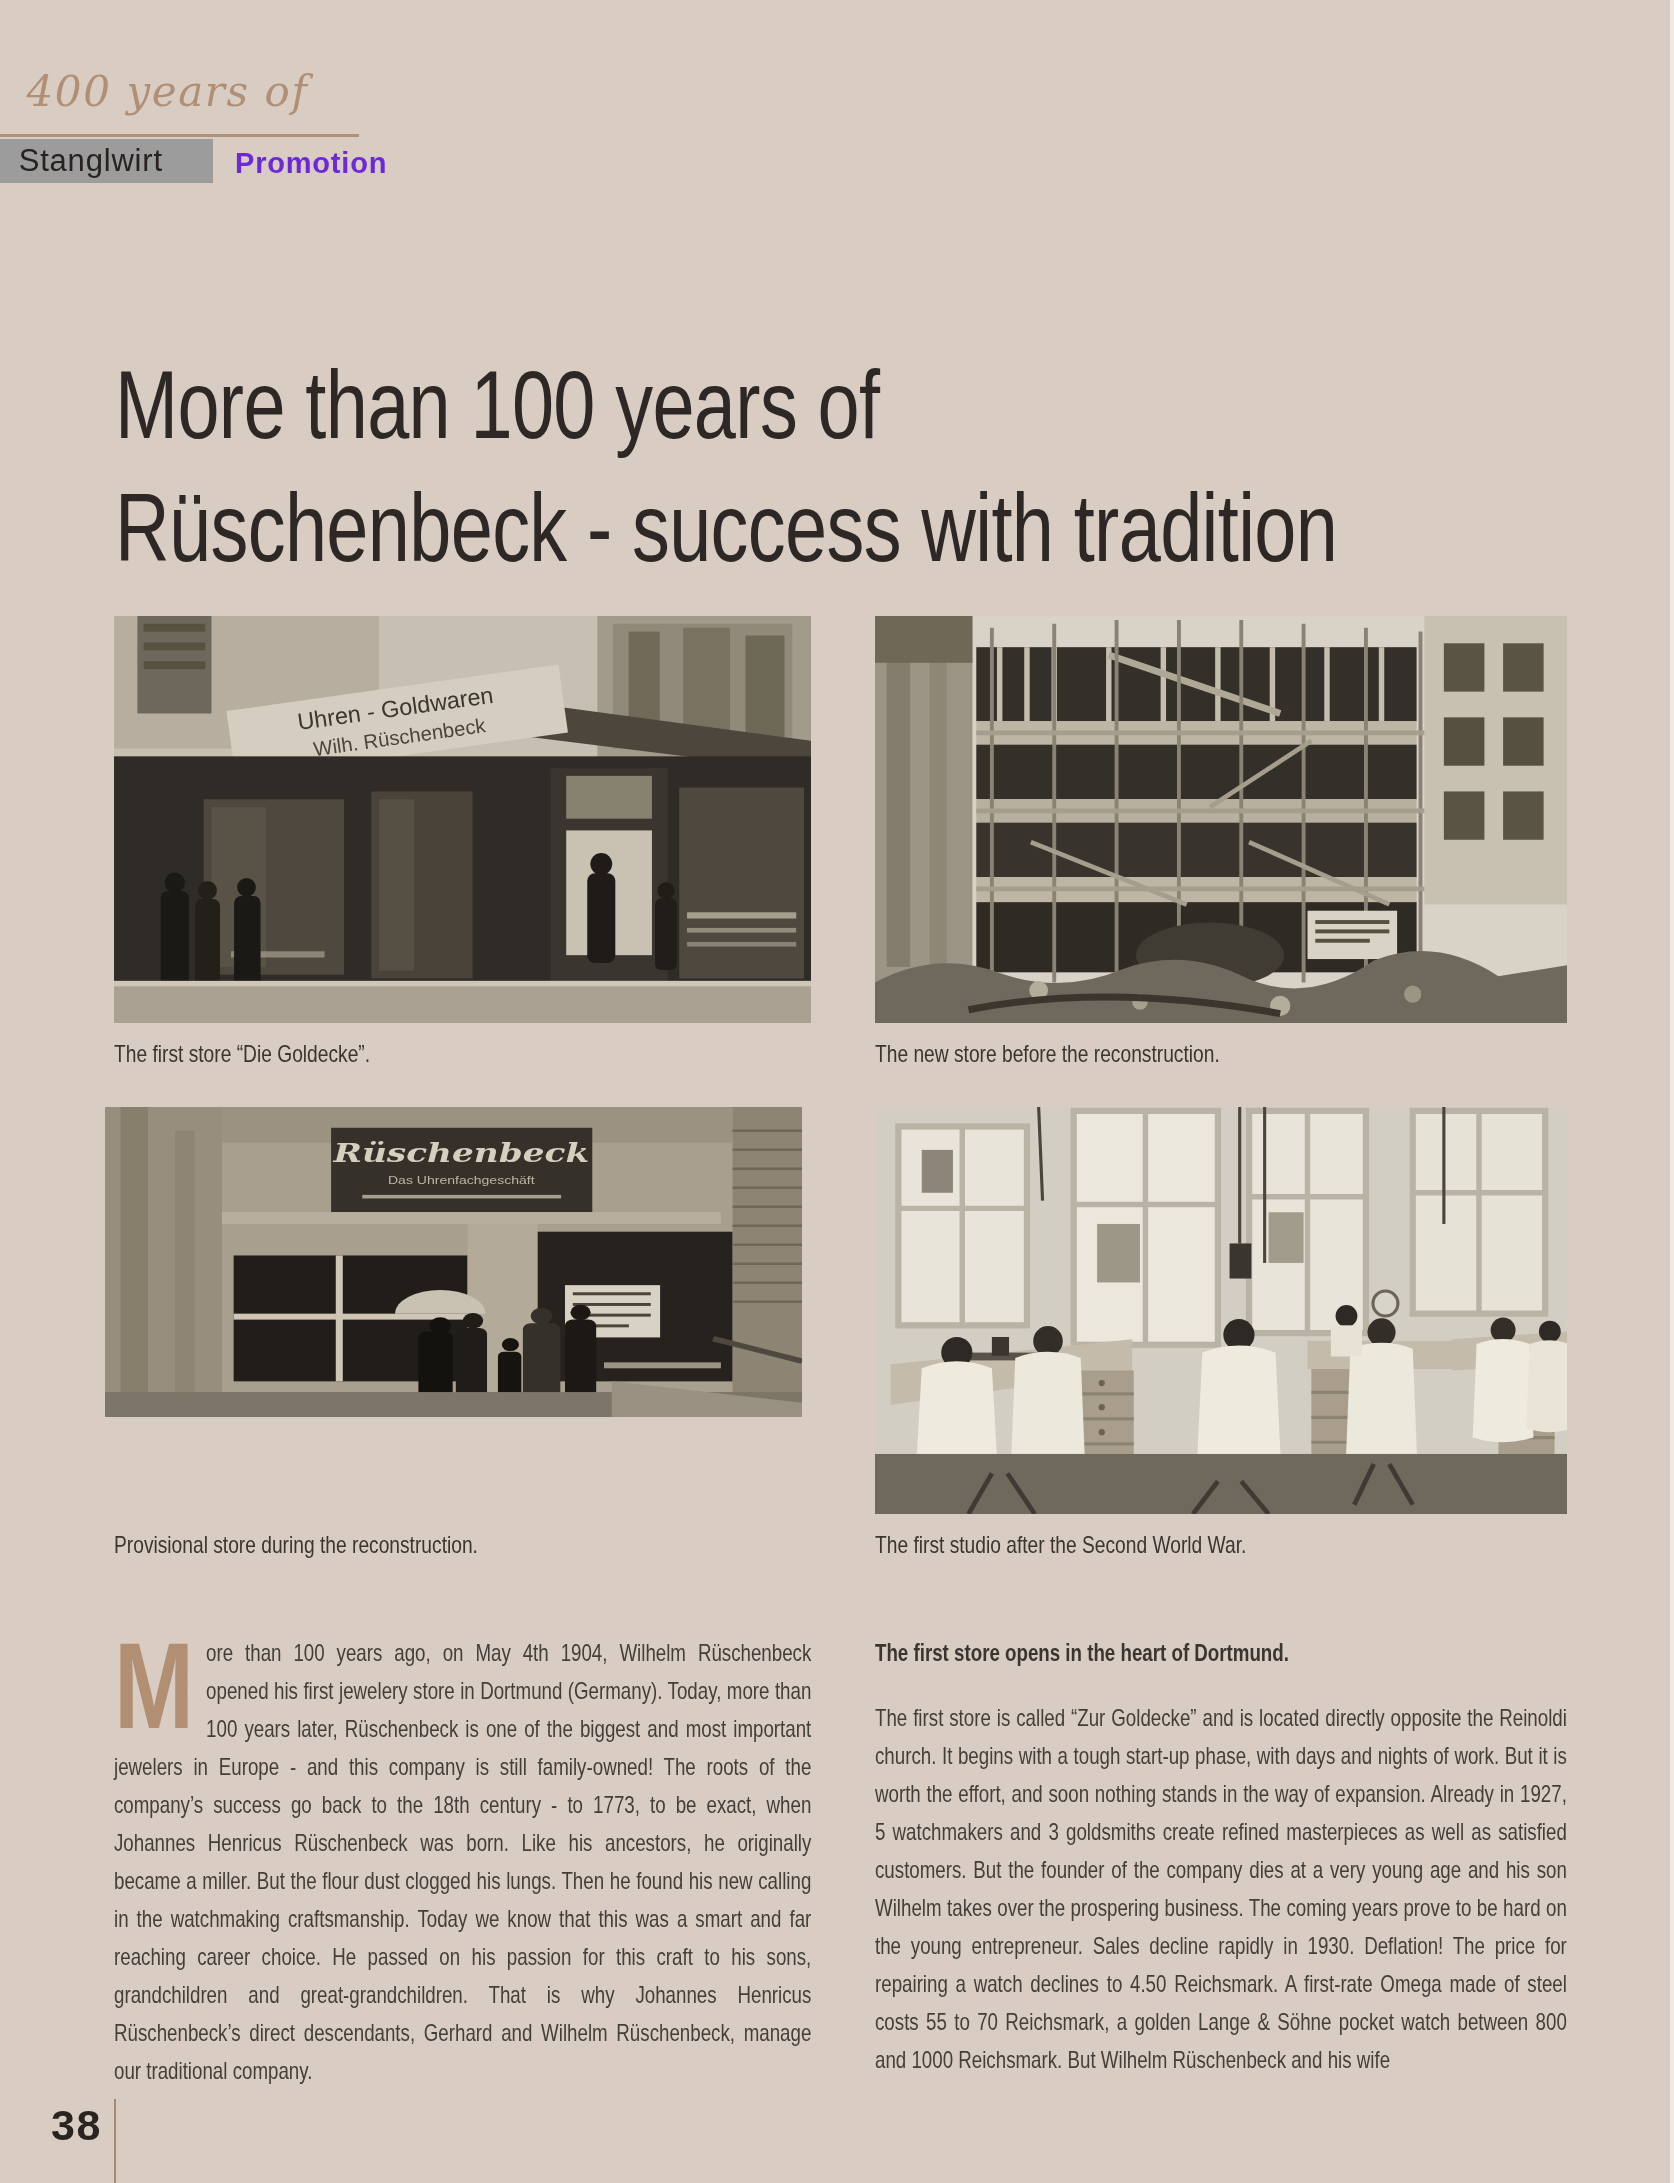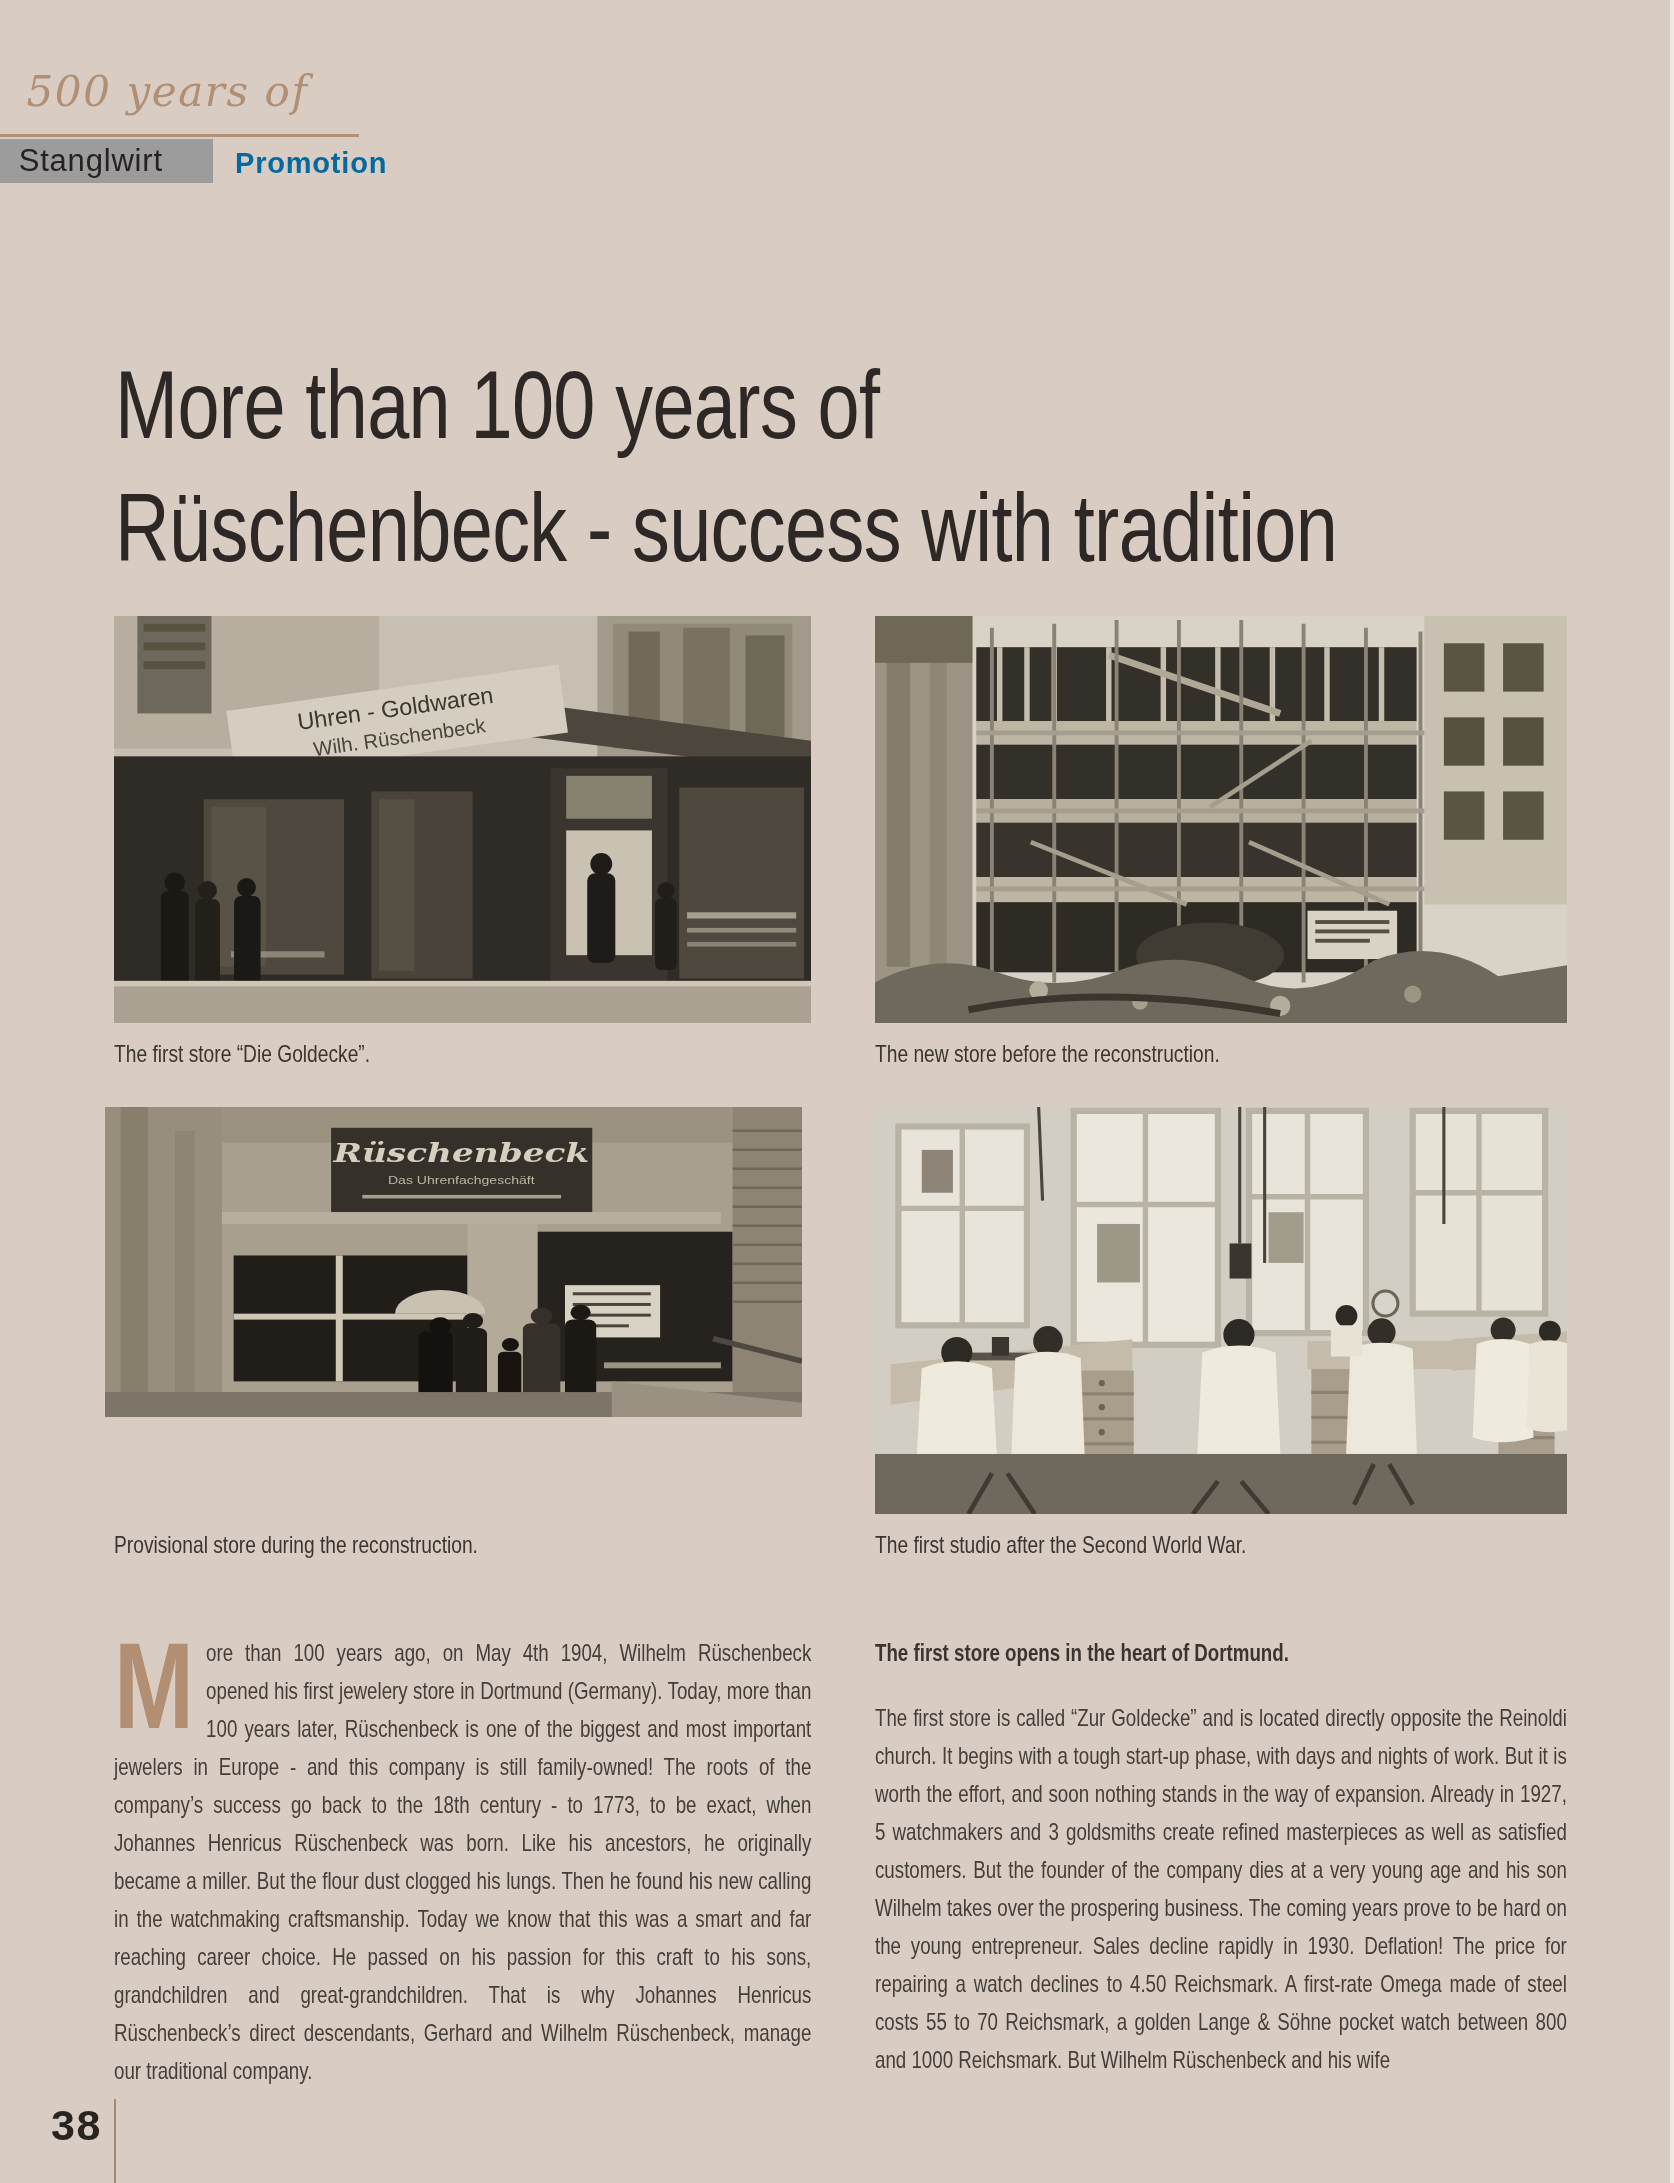--- a/index.html
+++ b/index.html
@@ -15,21 +15,21 @@
     position:absolute; left:26.5px; top:67px;
     font-family:"DejaVu Serif", serif; font-style:italic;
     font-size:42px; color:#b08f74; letter-spacing:1.6px; white-space:nowrap;
   }
   .header-rule { position:absolute; left:0; top:134px; width:359px; height:3.1px; background:#b29179; }
   .logo-box {
     position:absolute; left:0; top:139px; width:213px; height:44px;
     background:#9c9c9c; display:flex; align-items:center; box-sizing:border-box; padding-left:18.7px;
   }
   .logo-name { font-weight:normal; font-size:31px; color:#272220; letter-spacing:0.8px; }
-  .promotion { position:absolute; left:235px; top:147px; font-weight:bold; font-size:29px; color:#0369a1; letter-spacing:0.8px;text-align:right; }
+  .promotion { position:absolute; left:235px; top:147px; font-weight:bold; font-size:29px; color:#6d28d9; letter-spacing:0.8px;text-align:right; }
 
   
   .cond { transform:scaleX(0.78); transform-origin:0 0; }
 
   
   .title {
     position:absolute; left:115px; top:343px;
     font-size:97px; line-height:123px; font-weight:300;
     color:#2d2825; letter-spacing:-0.8px; white-space:nowrap;
   }
@@ -72,21 +72,21 @@
 
   
   .page-number { position:absolute; left:51px; top:2101px; font-size:43px; font-weight:bold; color:#29241f; letter-spacing:1.6px; }
   .footer-rule { position:absolute; left:114px; top:2099px; width:2.3px; height:84px; background:#a58a6d; }
 </style>
 </head>
 <body>
 
 <div class="page">
 
-  <div class="logo-script">500 years of</div>
+  <div class="logo-script">400 years of</div>
   <div class="header-rule"></div>
   <div class="logo-box">
     <span class="logo-name">Stanglwirt</span>
   </div>
   <div class="promotion">Promotion</div>
 
   <div class="title cond">
     <div>More than 100 years of</div>
     <div>Rüschenbeck - success with tradition</div>
   </div>

